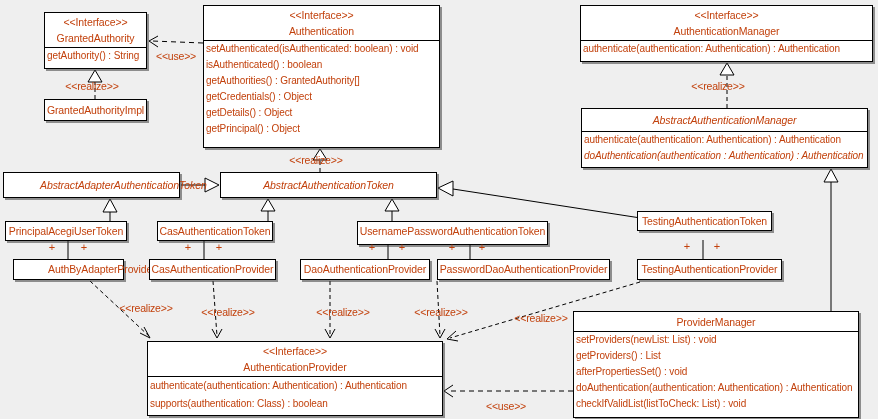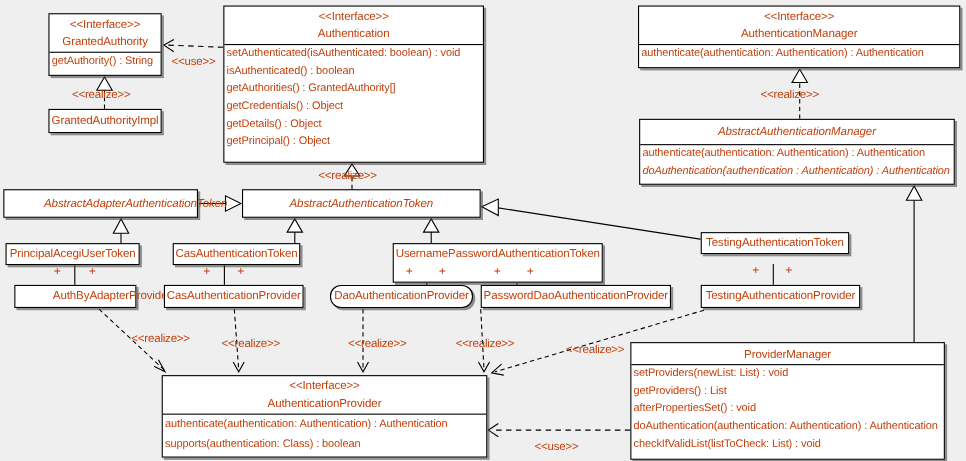--- a/index.html
+++ b/index.html
@@ -169,34 +169,34 @@
   <div class="cls one" style="left:220px;top:172px;width:217px;height:26px;">
     <span class="nm1 it" style="line-height:24px;">AbstractAuthenticationToken</span>
   </div>
 
   <div class="cls one" style="left:5px;top:221px;width:122px;height:20px;">
     <span class="nm1" style="line-height:18px;">PrincipalAcegiUserToken</span>
   </div>
   <div class="cls one" style="left:157px;top:221px;width:116px;height:20px;">
     <span class="nm1" style="line-height:18px;">CasAuthenticationToken</span>
   </div>
-  <div class="cls one" style="left:357px;top:221px;width:191px;height:36px;">
+  <div class="cls one" style="left:357px;top:221px;width:191px;height:24px;">
     <span class="nm1" style="line-height:18px;">UsernamePasswordAuthenticationToken</span>
   </div>
   <div class="cls one" style="left:637px;top:211px;width:135px;height:20px;">
     <span class="nm1" style="line-height:18px;">TestingAuthenticationToken</span>
   </div>
 
   <div class="cls one" style="left:13px;top:259px;width:111px;height:21px;">
     <span class="nm1" style="line-height:19px;margin-left:34px;">AuthByAdapterProvider</span>
   </div>
   <div class="cls one" style="left:149px;top:259px;width:127px;height:21px;">
     <span class="nm1" style="line-height:19px;">CasAuthenticationProvider</span>
   </div>
-  <div class="cls one" style="left:300px;top:259px;width:130px;height:21px;border-radius:10px;">
+  <div class="cls one" style="left:300px;top:259px;width:130px;height:21px;">
     <span class="nm1" style="line-height:19px;">DaoAuthenticationProvider</span>
   </div>
   <div class="cls one" style="left:437px;top:259px;width:173px;height:21px;">
     <span class="nm1" style="line-height:19px;">PasswordDaoAuthenticationProvider</span>
   </div>
   <div class="cls one" style="left:637px;top:259px;width:145px;height:21px;">
     <span class="nm1" style="line-height:19px;">TestingAuthenticationProvider</span>
   </div>
 
   <div class="cls" style="left:147px;top:341px;width:296px;height:75px;">

